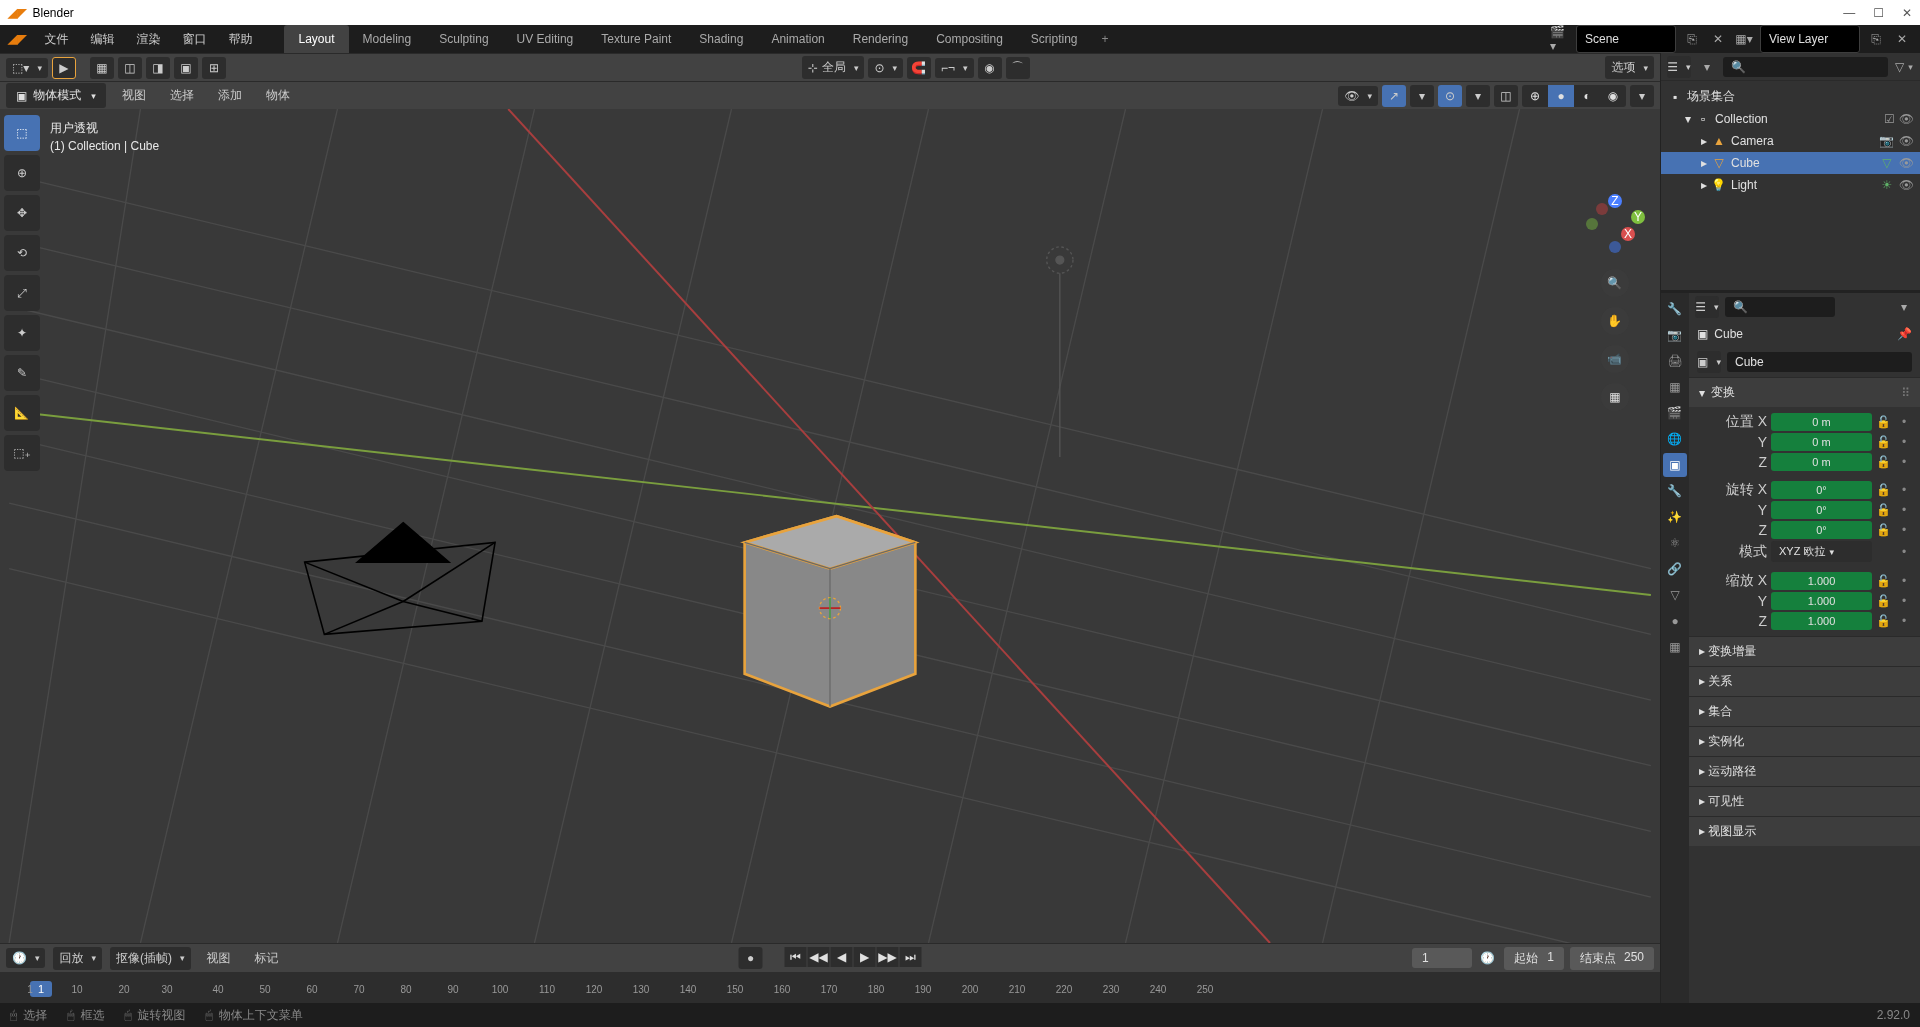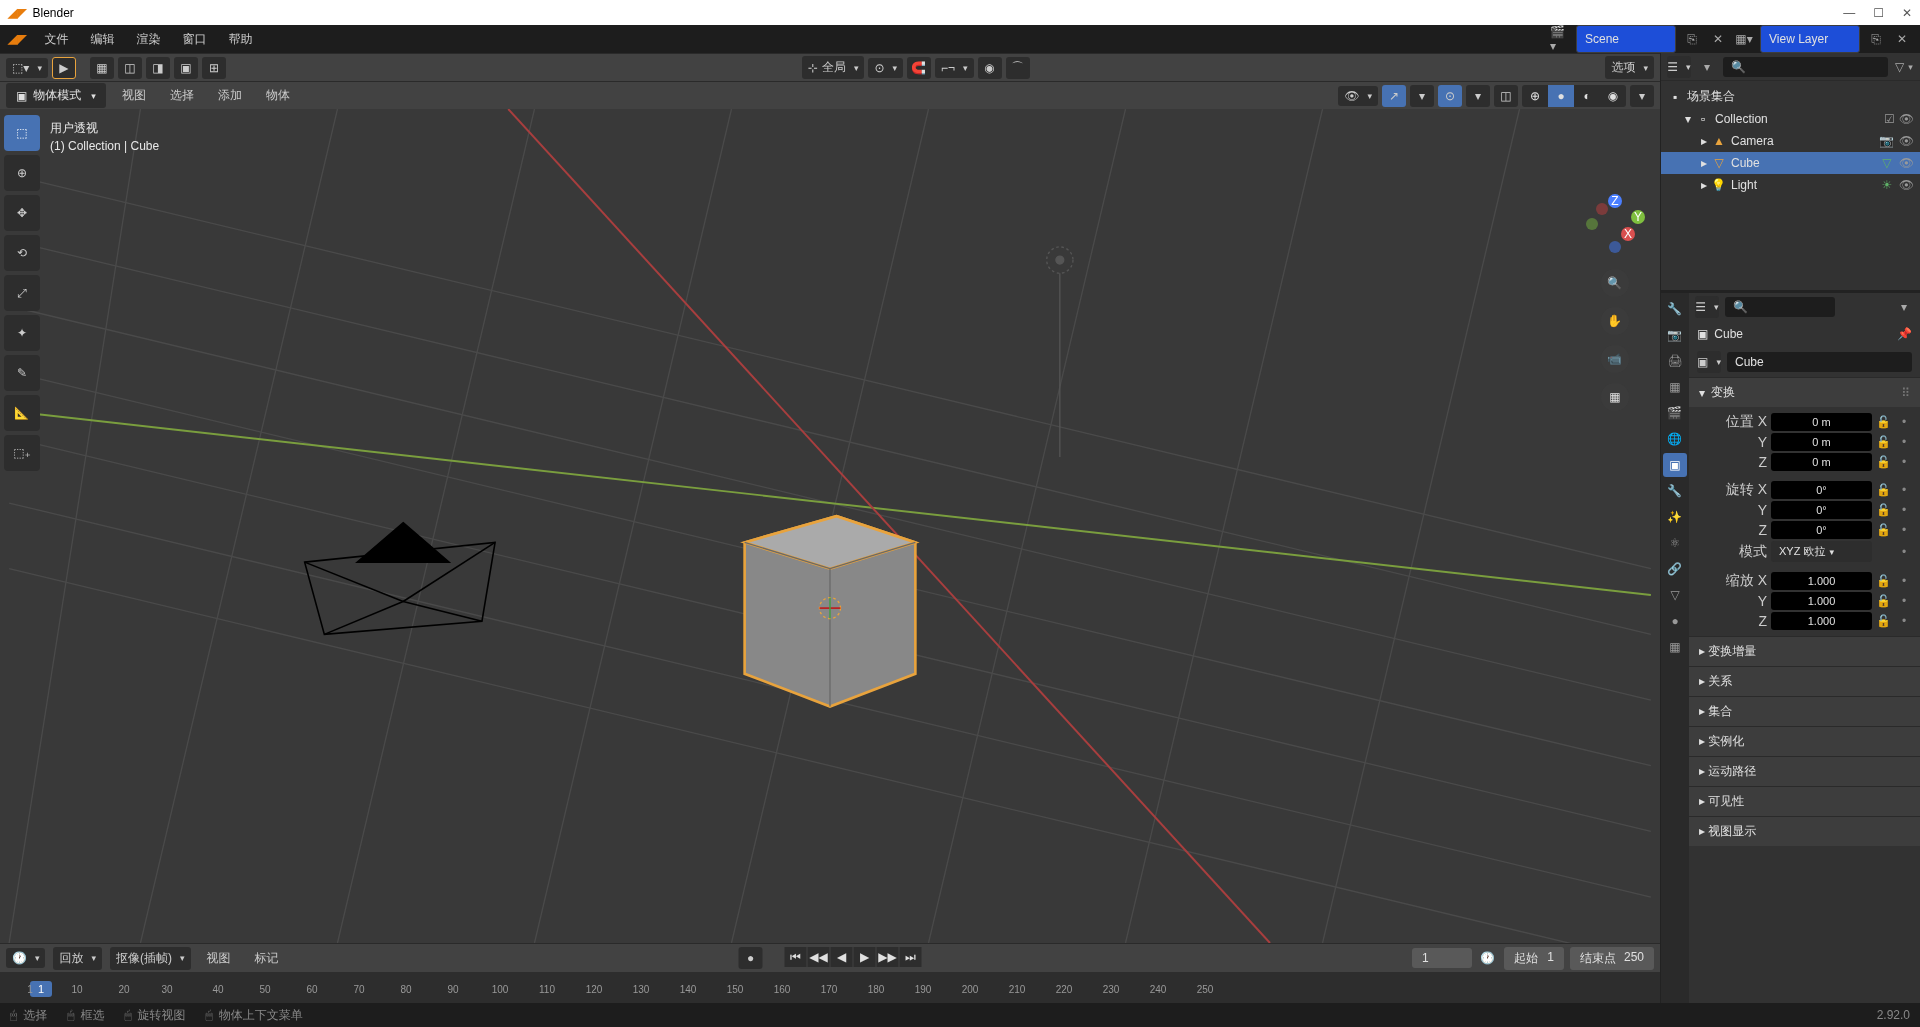--- a/index.html
+++ b/index.html
@@ -9,21 +9,21 @@
 .blender-logo{color:#e87d0d;font-weight:bold}
 .win-controls{display:flex;gap:18px;color:#555}
 .win-controls span{cursor:pointer}
 .topbar{height:28px;background:#1d1d1d;display:flex;align-items:center;padding:0 8px;gap:2px}
 .topbar .menu-item{padding:4px 10px;cursor:pointer;color:#ccc}
 .workspace-tabs{display:flex;margin-left:20px;align-items:stretch;height:100%}
 .workspace-tab{padding:0 14px;cursor:pointer;color:#aaa;display:flex;align-items:center;border-radius:3px 3px 0 0}
 .workspace-tab.active{background:#424242;color:#fff}
 .workspace-tab.add{color:#888;padding:0 10px}
 .scene-controls{margin-left:auto;display:flex;align-items:center;gap:6px}
-.scene-field{background:#1d4ed8;border:1px solid #3d3d3d;padding:6px 8px;border-radius:3px;display:flex;align-items:center;gap:6px;min-width:100px}
+.scene-field{background:#000000;border:1px solid #3d3d3d;padding:6px 8px;border-radius:3px;display:flex;align-items:center;gap:6px;min-width:100px}
 .icon-btn{width:20px;height:20px;display:inline-flex;align-items:center;justify-content:center;cursor:pointer;color:#aaa}
 .main-area{flex:1;display:flex;overflow:hidden}
 .viewport-area{flex:1;display:flex;flex-direction:column;background:#393939;position:relative}
 .viewport-header{height:28px;background:#424242;display:flex;align-items:center;padding:0 6px;gap:4px;border-top:1px solid #2a2a2a}
 .hdr-btn{background:#2d2d2d;padding:3px 6px;border-radius:3px;cursor:pointer;display:flex;align-items:center;gap:4px;color:#ccc}
 .hdr-btn.icon-only{width:24px;height:22px;justify-content:center;padding:0}
 .hdr-btn.active{background:#4772b3}
 .mode-row{height:28px;background:#424242;display:flex;align-items:center;padding:0 6px;gap:8px;border-top:1px solid #2a2a2a}
 .mode-select{background:#2d2d2d;padding:4px 10px;border-radius:3px;display:flex;align-items:center;gap:6px;cursor:pointer}
 .mode-menu{padding:4px 8px;cursor:pointer;color:#ccc}
@@ -67,21 +67,21 @@
 .prop-content{flex:1;display:flex;flex-direction:column;overflow:auto}
 .prop-search{height:28px;display:flex;align-items:center;padding:0 6px;gap:6px}
 .breadcrumb{padding:6px 8px;display:flex;align-items:center;gap:6px;background:#323232}
 .datablock{padding:4px 8px;display:flex;align-items:center;gap:6px}
 .datablock-field{flex:1;background:#1d1d1d;padding:3px 8px;border-radius:3px}
 .panel{border-top:1px solid #2a2a2a}
 .panel-header{padding:6px 10px;display:flex;align-items:center;gap:6px;cursor:pointer;background:#3d3d3d}
 .panel-body{padding:4px 8px}
 .prop-row{display:flex;align-items:center;gap:4px;margin:2px 0}
 .prop-label{width:70px;text-align:right;color:#ccc;font-size:14px}
-.prop-value{flex:1;background:#000000;padding:3px 6px;border-radius:3px;text-align:center;font-size:11px}
+.prop-value{flex:1;background:#15803d;padding:3px 6px;border-radius:3px;text-align:center;font-size:11px}
 .prop-lock{width:16px;color:#888;text-align:center}
 .statusbar{height:24px;background:#1d1d1d;display:flex;align-items:center;padding:0 10px;gap:20px;color:#888;font-size:11px}
 .statusbar .spacer{flex:1}
 .sb-item{display:flex;align-items:center;gap:6px}
 .caret::after{content:"▾";margin-left:4px;font-size:9px}
 </style>
 </head>
 <body>
 
 <div class="titlebar">
@@ -96,20 +96,33 @@
   </div>
 </div>
 
 <div class="topbar">
   <span class="blender-logo" style="margin-right:6px">◢◤</span>
   <span class="menu-item">文件</span>
   <span class="menu-item">编辑</span>
   <span class="menu-item">渲染</span>
   <span class="menu-item">窗口</span>
   <span class="menu-item">帮助</span>
+  <div class="workspace-tabs">
+    <div class="workspace-tab active">Layout</div>
+    <div class="workspace-tab">Modeling</div>
+    <div class="workspace-tab">Sculpting</div>
+    <div class="workspace-tab">UV Editing</div>
+    <div class="workspace-tab">Texture Paint</div>
+    <div class="workspace-tab">Shading</div>
+    <div class="workspace-tab">Animation</div>
+    <div class="workspace-tab">Rendering</div>
+    <div class="workspace-tab">Compositing</div>
+    <div class="workspace-tab">Scripting</div>
+    <div class="workspace-tab add">+</div>
+  </div>
   <div class="scene-controls">
     <span class="icon-btn">🎬▾</span>
     <div class="scene-field">
         <span>Scene</span>
       </div>
     <span class="icon-btn">⎘</span>
     <span class="icon-btn">✕</span>
     <span class="icon-btn">▦▾</span>
     <div class="scene-field">
         <span>View Layer</span>

